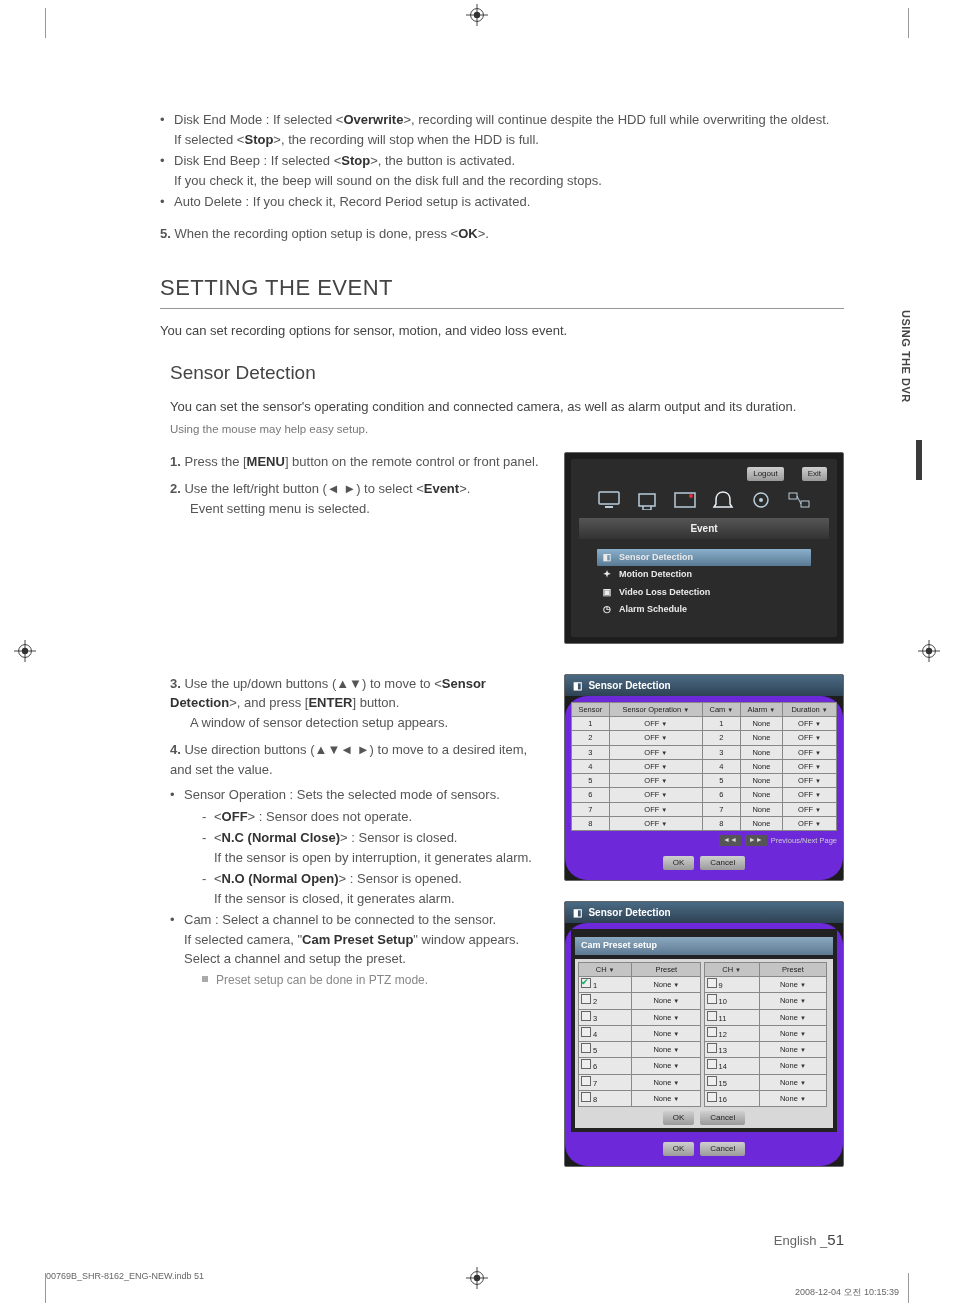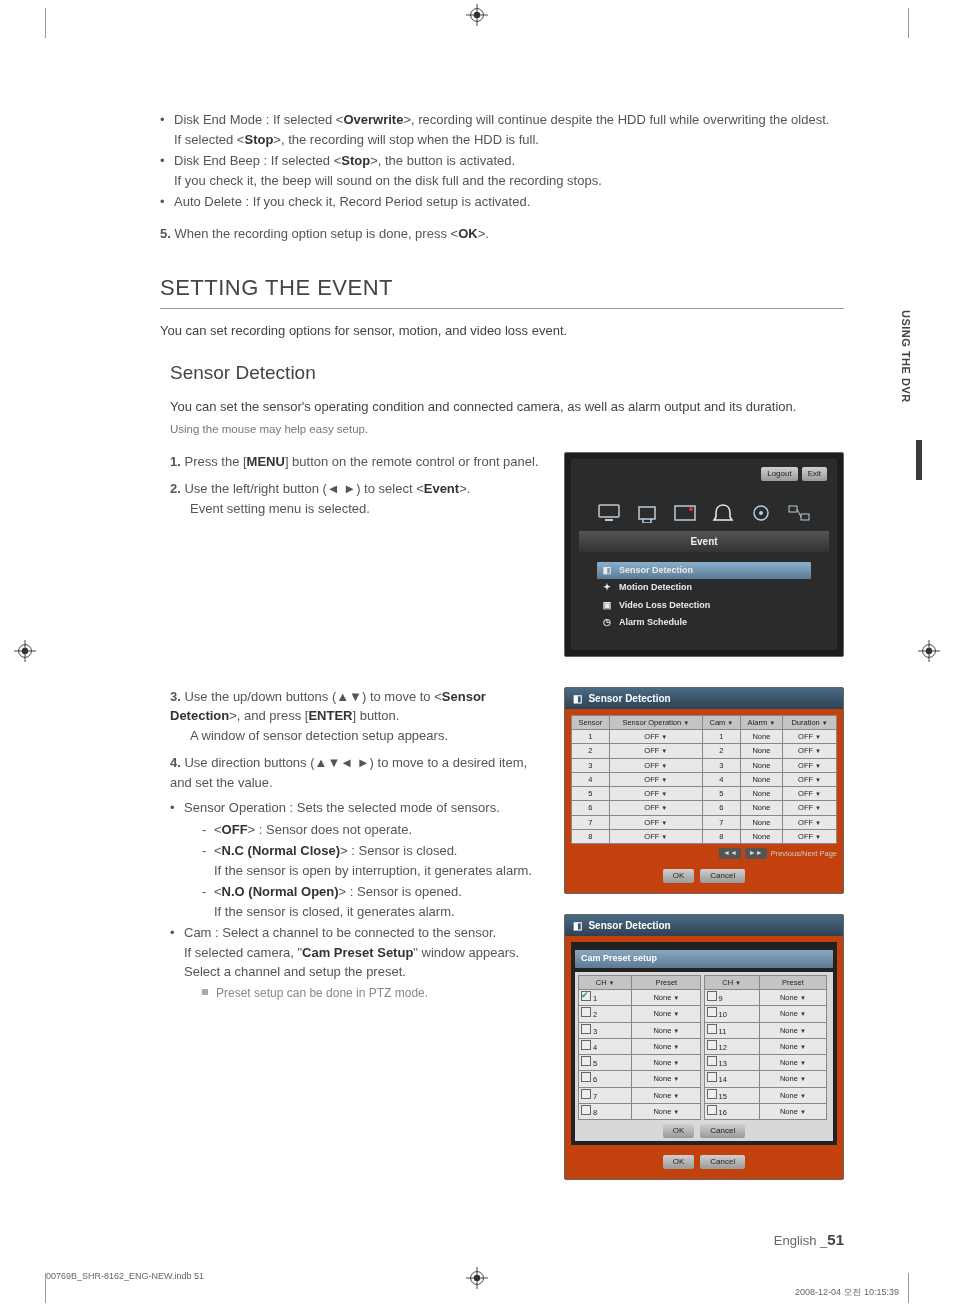--- a/index.html
+++ b/index.html
@@ -45,31 +45,31 @@
   .col-text { flex:1; min-width:0;}
   .col-fig { width:280px; flex-shrink:0;}
 
   
   .side-tab { position:absolute; right:40px; top:310px; writing-mode:vertical-rl; font-size:11px; font-weight:bold; letter-spacing:0.5px; color:#444;}
   .side-bar { position:absolute; right:32px; top:440px; width:6px; height:40px; background:#3a3a3a;}
 
   
   .ui-box { background:#1d1d1d; border:1px solid #666; border-radius:2px; overflow:hidden; font-size:9px; color:#eee;}
   .ui-inner { background:#2b2b2b; margin:6px; border-radius:2px; padding:8px 10px 16px 10px;}
-  .ui-topbar { display:flex; gap:4px; justify-content:flex-end; margin-bottom:20px;}
+  .ui-topbar { display:flex; gap:18px; justify-content:flex-end; margin-bottom:7px;}
   .ui-btn { background:linear-gradient(#cfcfcf,#9a9a9a); color:#222; border-radius:2px; padding:1px 6px; font-size:8px;}
   .ui-icons-row { display:flex; justify-content:center; gap:10px; margin:6px 0 2px 0;}
   .ui-icon-big { width:28px; height:24px; display:flex; align-items:center; justify-content:center; color:#c8dff0;}
   .ui-tabbar { background:linear-gradient(#555,#333); text-align:center; padding:3px; margin:6px -2px 8px -2px; font-size:10px; font-weight:bold; color:#f0f0f0;}
   .ui-menu-item { display:flex; align-items:center; gap:6px; padding:2px 4px; color:#eaeaea; font-size:9px; font-weight:bold;}
   .ui-menu-item.sel { background:linear-gradient(#8ab0cc,#5a7a94); border-radius:1px;}
   .ui-menu-item .mi-icon{width:12px;height:12px;display:inline-flex;align-items:center;justify-content:center;font-size:9px;}
 
   .ui-title { background:linear-gradient(#4a6a84,#2e4254); color:#fff; font-weight:bold; font-size:10px; padding:3px 8px; display:flex; align-items:center; gap:6px;}
-  .ui-body { background:#c2410c; padding:6px 6px 10px 6px;}
+  .ui-body { background:#6d28d9; padding:6px 6px 10px 6px;border-radius:22px;}
   table.ui-table { width:100%; border-collapse:collapse; font-size:7.5px; background:#d8d8d8;}
   table.ui-table th, table.ui-table td { border:1px solid #888; padding:1px 2px; text-align:center; color:#222; background:#e8e8e8;}
   table.ui-table th { background:#c4c4c4; font-weight:normal;}
   .drop-arrow{font-size:6px;color:#333;margin-left:2px;}
   .ui-footer { display:flex; justify-content:center; gap:6px; margin-top:10px;}
   .ui-footer .ui-btn{padding:1px 10px;}
   .pager-row{display:flex;justify-content:flex-end;align-items:center;gap:4px;margin-top:4px;font-size:7.5px;color:#ccc;}
   .pager-btn{background:#555;border-radius:1px;padding:0 4px;font-size:7px;color:#ddd;}
 
   .preset-title{ background:linear-gradient(#8aa8c0,#5d7a92); color:#fff; font-weight:bold; padding:2px 6px; font-size:9px; margin:4px 0;}
@@ -81,21 +81,21 @@
   .sub-bullets{list-style:none;padding-left:18px;margin:2px 0;}
   .sub-bullets li{position:relative;padding-left:12px;color:#555;margin-bottom:2px;}
   .sub-bullets li::before{content:"-";position:absolute;left:0;}
   .sq-bullets{list-style:none;padding-left:18px;margin:2px 0;}
   .sq-bullets li{position:relative;padding-left:14px;color:#888;font-size:12px;}
   .sq-bullets li::before{content:"";position:absolute;left:0;top:5px;width:6px;height:6px;background:#aaa;}
 
   .foot-left{position:absolute;left:46px;bottom:28px;font-size:9px;color:#666;}
   .foot-right{position:absolute;right:55px;bottom:12px;font-size:9px;color:#666;}
   .page-num{position:absolute;right:110px;bottom:60px;font-size:13px;color:#666;}
-  .page-num .n{font-weight:bold;font-size:15px;color:#444;}
+  .page-num .n{font-weight:normal;font-size:15px;color:#444;}
 
   b{color:#333;}
 </style>
 </head>
 <body>
 
 <div class="page">
 
   <div class="vline-tl"></div>
   <div class="vline-tr"></div>

